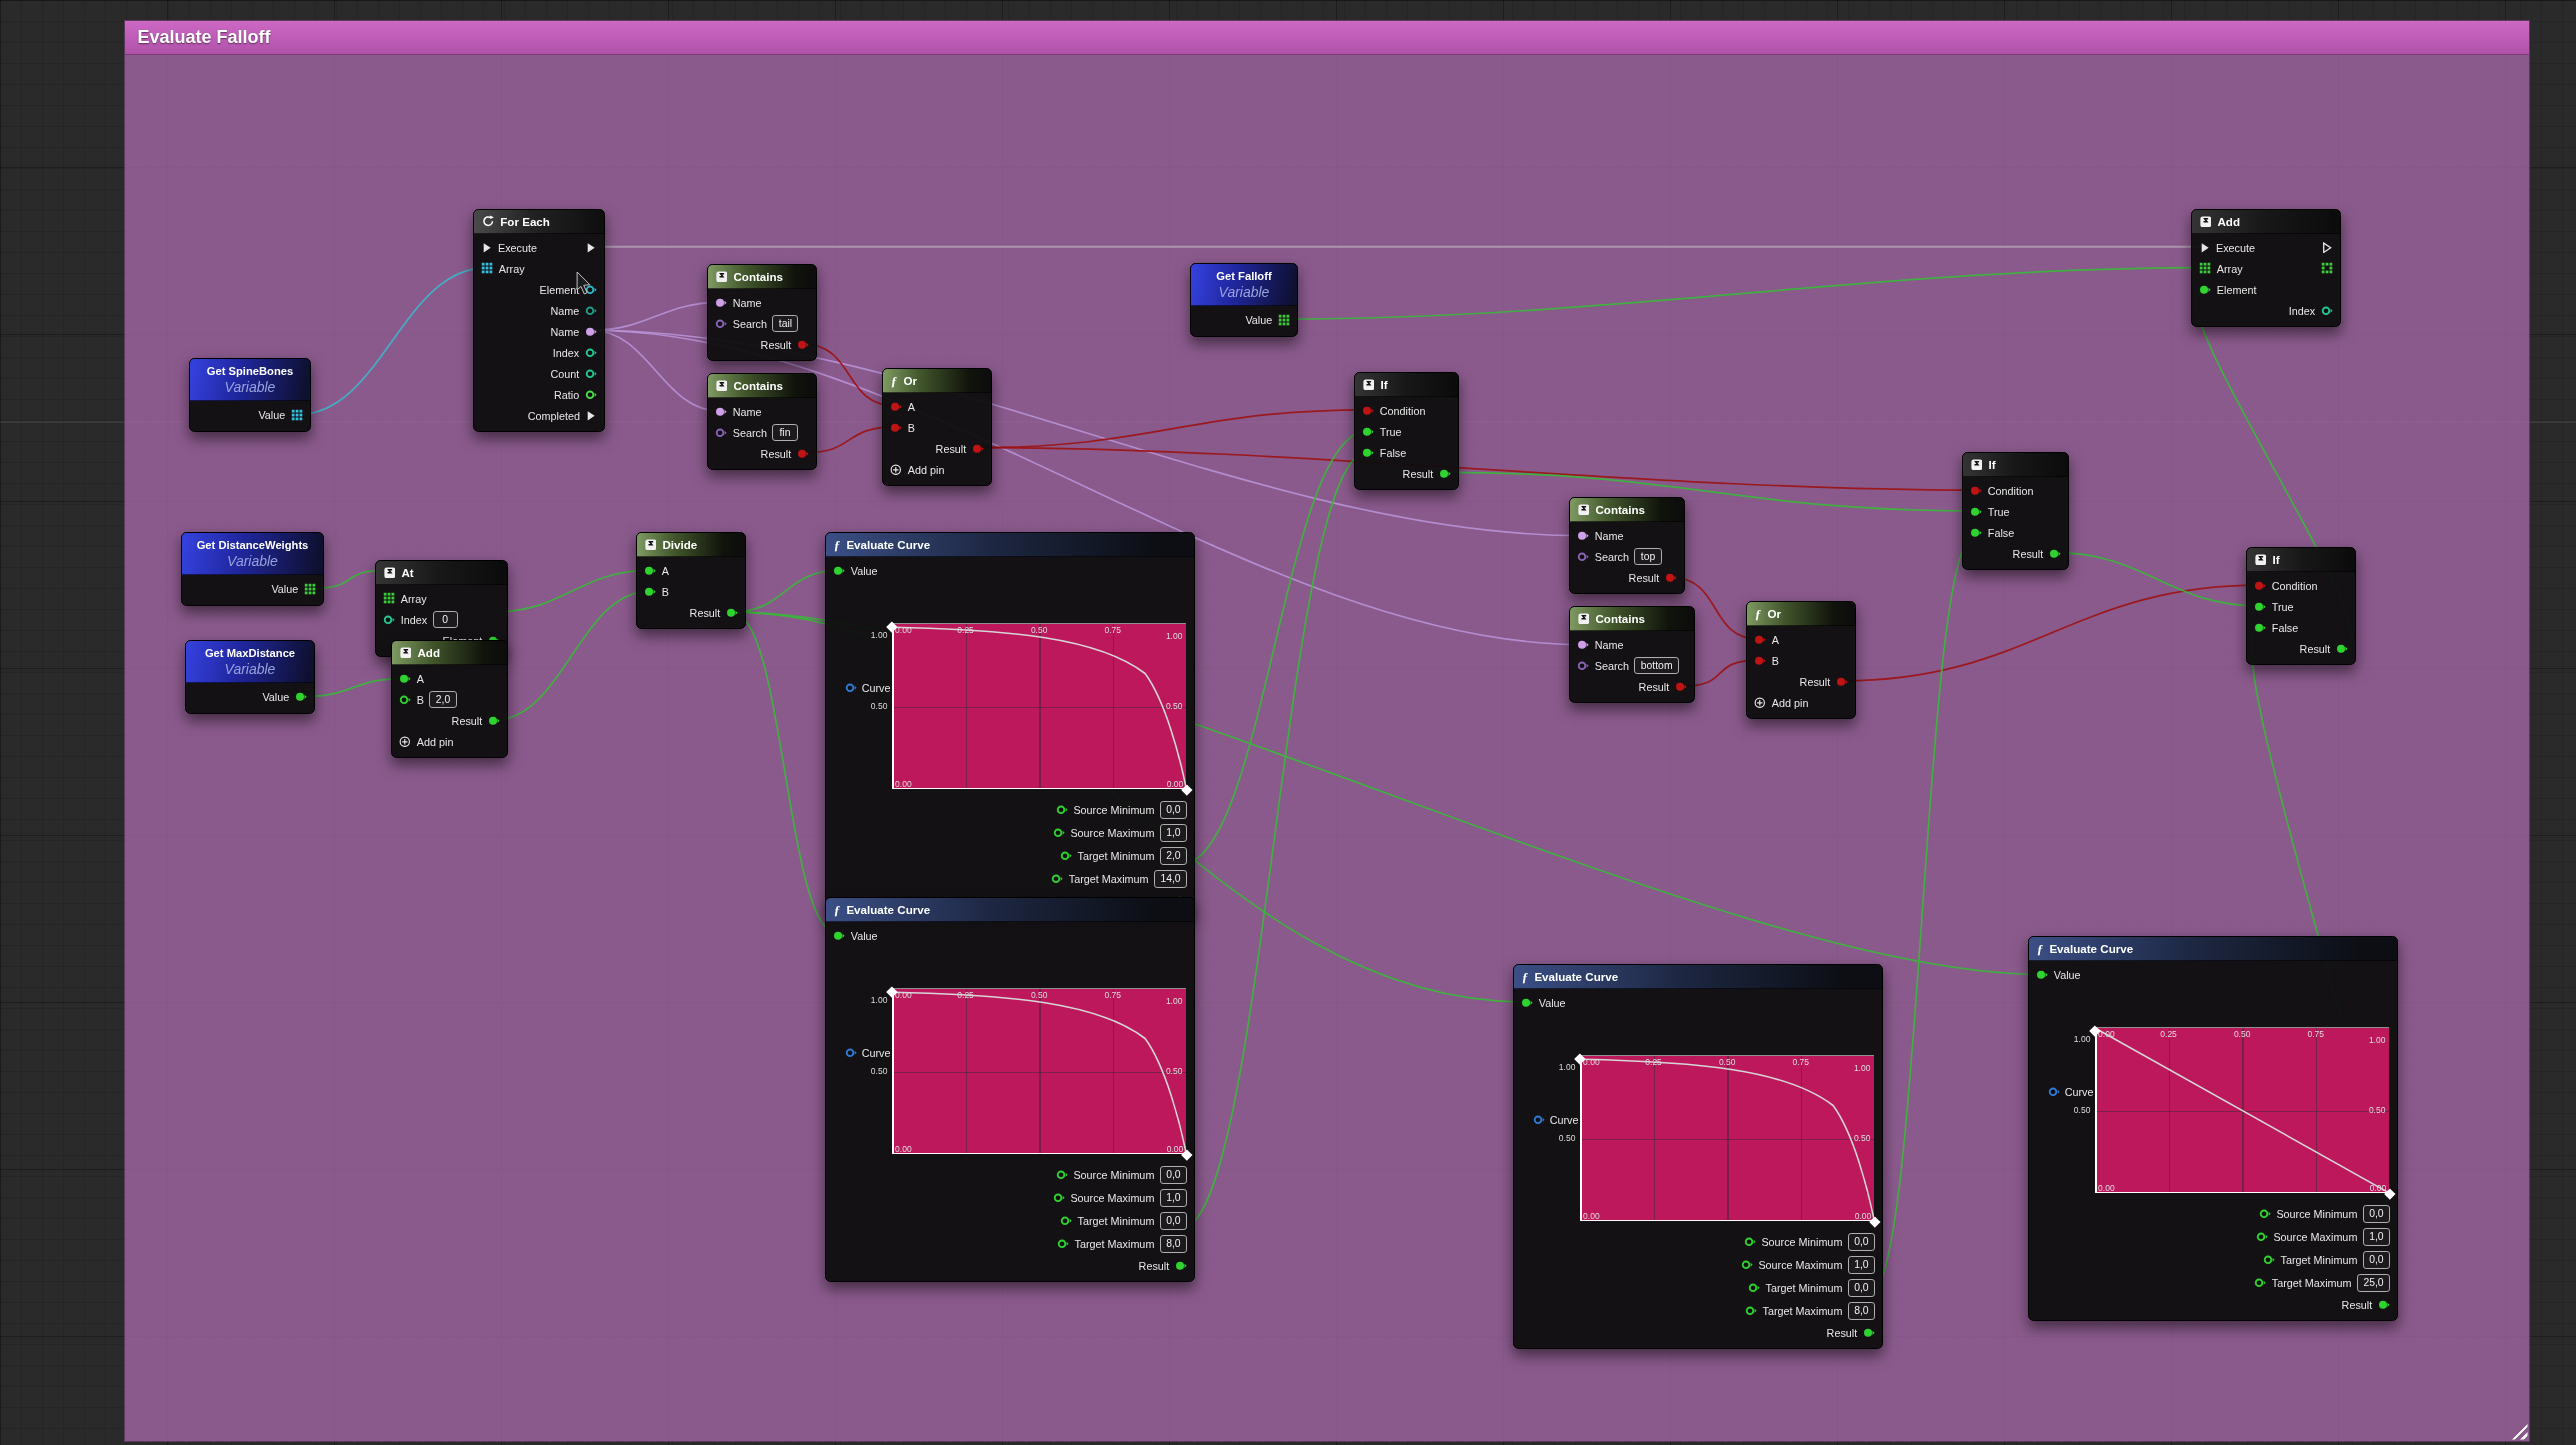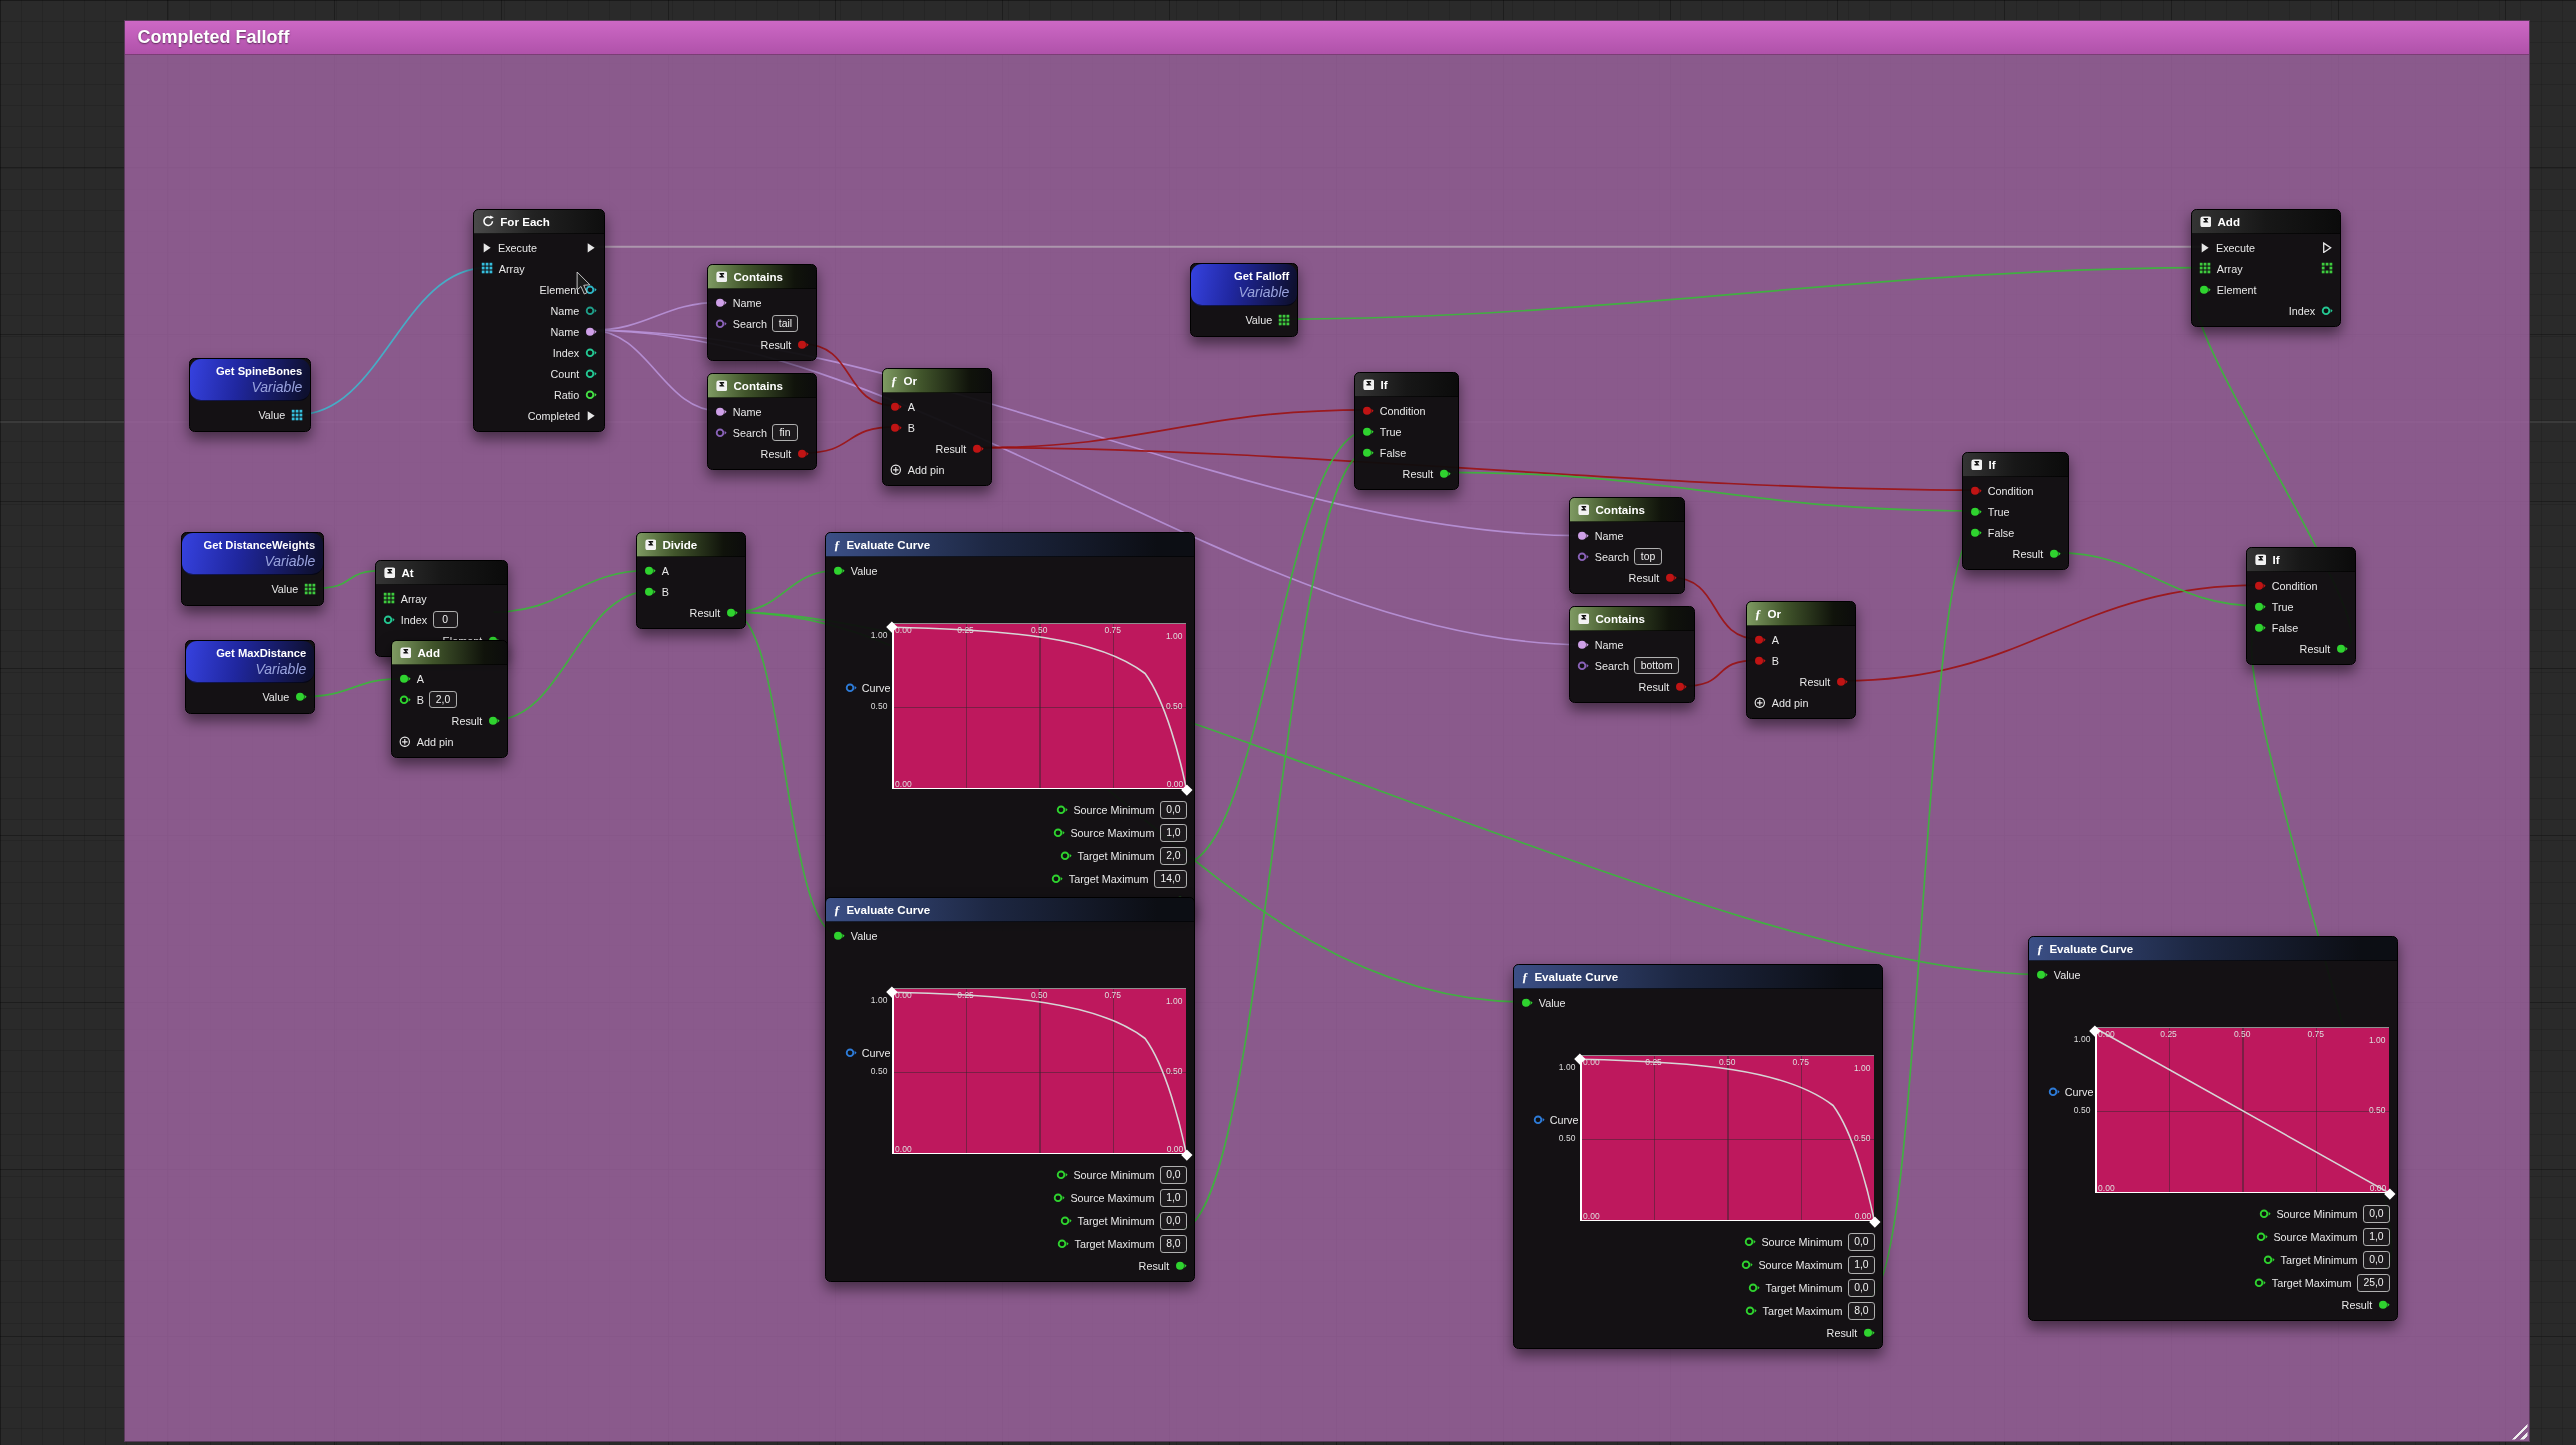--- a/index.html
+++ b/index.html
@@ -22,22 +22,22 @@
   #wires{position:absolute;left:0;top:0;z-index:1;pointer-events:none;}
   #nodes{position:absolute;left:0;top:0;width:100%;height:100%;z-index:2;}
   .node{position:absolute;background:rgba(13,13,13,.94);border:0.8px solid #000;border-radius:5.4px;
     box-shadow:0 6.2px 14px rgba(0,0,0,.5);color:#e6e6e6;}
   .hd{height:23px;display:flex;align-items:center;gap:6.2px;padding:0 7.7px;border-radius:4.6px 4.6px 0 0;
     font-weight:bold;font-size:11.6px;color:#fff;border-bottom:0.8px solid rgba(0,0,0,.6);white-space:nowrap;}
   .hd-green{background:linear-gradient(90deg,#7e9a62,#41552b 35%,#10130b 80%,#0c0c0c);}
   .hd-dark{background:linear-gradient(90deg,#343434,#171717 50%,#0b0b0b);}
   .hd-navy{background:linear-gradient(90deg,#3b4f86,#1d2742 45%,#0c0e14 90%);}
   .hd-loop{background:linear-gradient(90deg,#4a4a4a,#222 45%,#0e0e0e);}
-  .hd-var{height:36px;flex-direction:column;align-items:flex-end;justify-content:center;gap:4px;
-    background:linear-gradient(100deg,#3642e0,#2027a0 40%,#0e1030 95%);padding:2.3px 7.7px;border-radius:11px;}
+  .hd-var{height:36px;flex-direction:column;align-items:center;justify-content:center;gap:4px;
+    background:linear-gradient(100deg,#3642e0,#2027a0 40%,#0e1030 95%);padding:2.3px 7.7px;}
   .hd-var .vtitle{font-size:11.2px;font-weight:bold;line-height:13px;}
   .hd-var .vsub{font-size:14px;font-style:italic;font-weight:normal;color:#98a2dd;line-height:10.8px;}
   .fx{font-family:"Liberation Serif",serif;font-style:italic;font-weight:bold;font-size:13px;color:#fff;line-height:11.6px;}
   .body{padding:3.1px 0 4.6px 0;}
   .row{display:flex;justify-content:space-between;align-items:center;height:21px;padding:0 7px;}
   .vrow{height:23px;}
   .frow{height:23px;justify-content:flex-end;}
   .pgroup{display:flex;align-items:center;gap:5.4px;white-space:nowrap;}
   .plabel{font-size:10.8px;color:#e8e8e8;}
   .pin{display:inline-flex;align-items:center;}
@@ -59,21 +59,21 @@
   .k2{right:-3.9px;bottom:-4.6px;}
   .cursor{position:absolute;z-index:5;}
 </style>
 </head>
 <body>
 
 <div id="canvas">
   <div class="hline"></div>
   <div class="comment">
     <div class="comment-hd">
-      <span>Completed Falloff</span>
+      <span>Evaluate Falloff</span>
     </div>
     <div class="resize-handle"></div>
   </div>
   <svg id="wires" width="2576" height="1446" viewBox="0 0 3335 1872">
       <path d="M384,537 C495.15,537 519.85,346.5 631,346.5" fill="none" stroke="#3eb6cc" stroke-width="2.2" opacity="0.9"></path>
       <path d="M765,427.5 C840.6,427.5 857.4,391.5 933,391.5" fill="none" stroke="#b892d8" stroke-width="2.2" opacity="0.9"></path>
       <path d="M765,427.5 C840.6,427.5 857.4,532.5 933,532.5" fill="none" stroke="#b892d8" stroke-width="2.2" opacity="0.9"></path>
       <path d="M765,427.5 C1185,427.5 1629,693.5 2049,693.5" fill="none" stroke="#b892d8" stroke-width="2.2" opacity="0.9"></path>
       <path d="M765,427.5 C1185,427.5 1629,834.5 2049,834.5" fill="none" stroke="#b892d8" stroke-width="2.2" opacity="0.9"></path>
       <path d="M1039,445.5 C1109,445.5 1090,525.5 1160,525.5" fill="none" stroke="#9c1212" stroke-width="2.2" opacity="0.9"></path>

